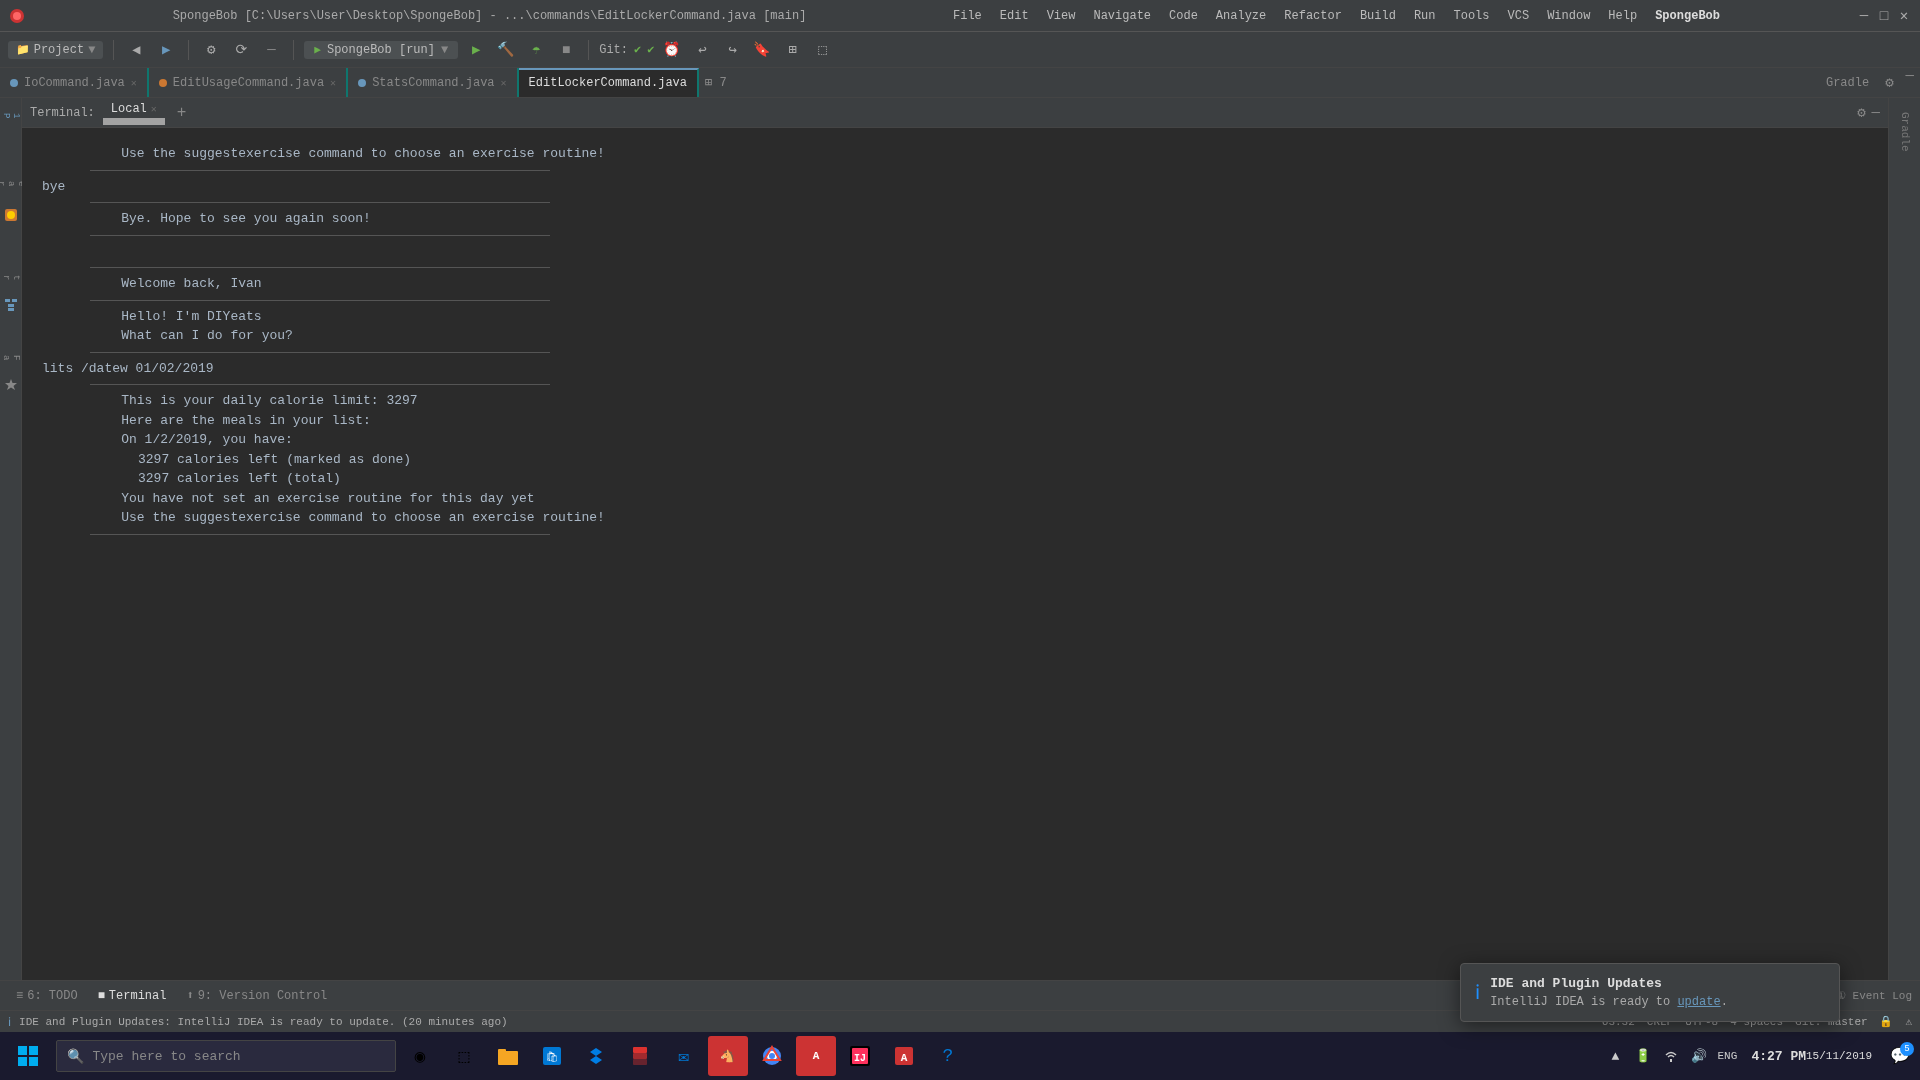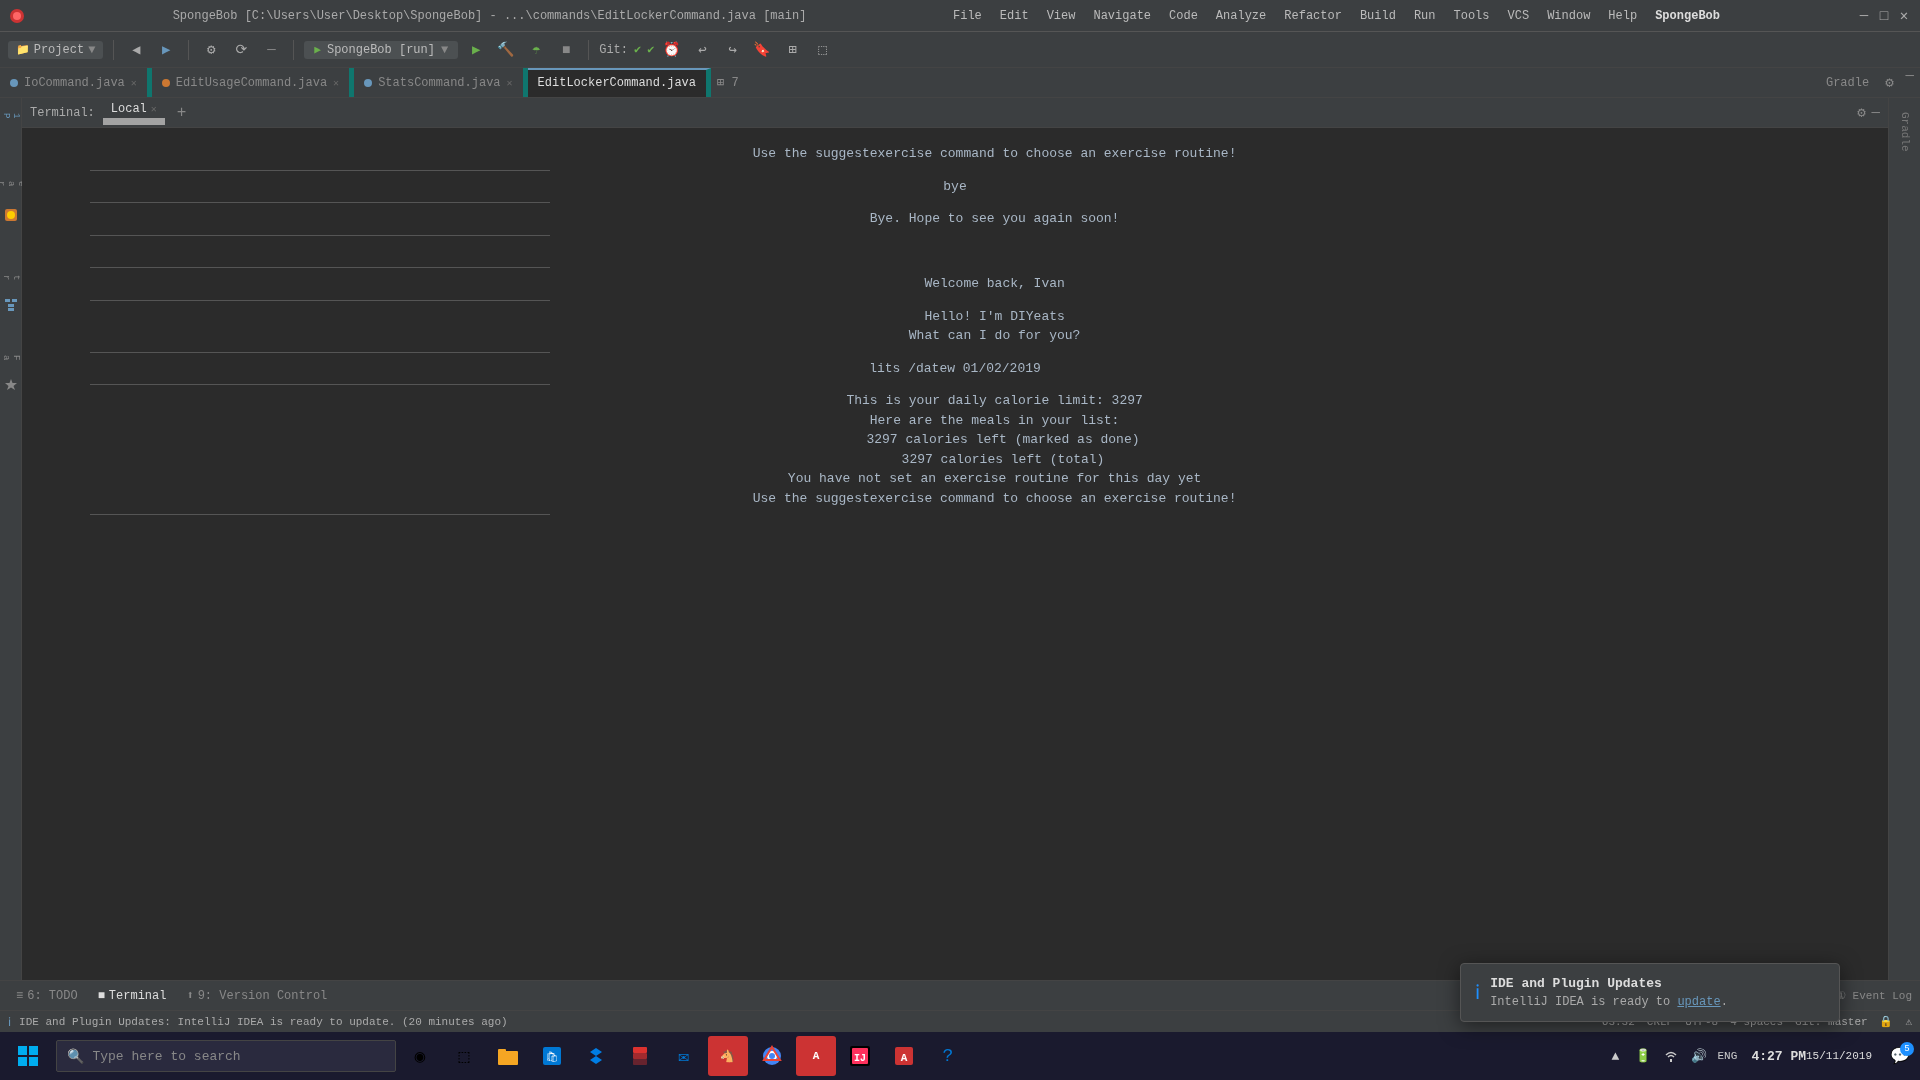--- a/index.html
+++ b/index.html
@@ -149,21 +149,21 @@
       border-bottom: 1px solid #444;
       font-size: 12px;
     }
     .tab {
       display: flex;
       align-items: center;
       padding: 0 10px;
       gap: 6px;
       cursor: pointer;
       color: #888;
-      border-right: 5px solid #0f766e;
+      border-right: 2px solid #0f766e;
       white-space: nowrap;
     }
     .tab.active {
       background: #2b2b2b;
       color: #ddd;
       border-top: 2px solid #6897bb;
       flex-direction: column;
     }
     .tab-close {
       font-size: 10px;
@@ -208,21 +208,20 @@
       writing-mode: vertical-rl;
       text-orientation: mixed;
     }
 
     
     #terminal-container {
       flex: 1;
       display: flex;
       flex-direction: column;
       background: #14532d;
-      text-align: center;
     }
 
     
     #terminal-header {
       height: 30px;
       background: #3c3f41;
       display: flex;
       align-items: center;
       padding: 0 8px;
       gap: 8px;
@@ -654,20 +653,21 @@
       <hr class="term-separator">
       <div class="term-line term-indent">    Welcome back, Ivan</div>
       <hr class="term-separator">
       <div class="term-line term-indent">    Hello! I'm DIYeats</div>
       <div class="term-line term-indent">    What can I do for you?</div>
       <hr class="term-separator">
       <div class="term-line term-input">lits /datew 01/02/2019</div>
       <hr class="term-separator">
       <div class="term-line term-indent">    This is your daily calorie limit: 3297</div>
       <div class="term-line term-indent">    Here are the meals in your list:</div>
+      <div class="term-line term-indent">    On 1/2/2019, you have:</div>
       <div class="term-line" style="padding-left:96px;">3297 calories left (marked as done)</div>
       <div class="term-line" style="padding-left:96px;">3297 calories left (total)</div>
       <div class="term-line term-indent">    You have not set an exercise routine for this day yet</div>
       <div class="term-line term-indent">    Use the suggestexercise command to choose an exercise routine!</div>
       <hr class="term-separator">
     </div>
   </div>
 
   <div id="right-sidebar">
     <div class="right-sidebar-icon">Gradle</div>

